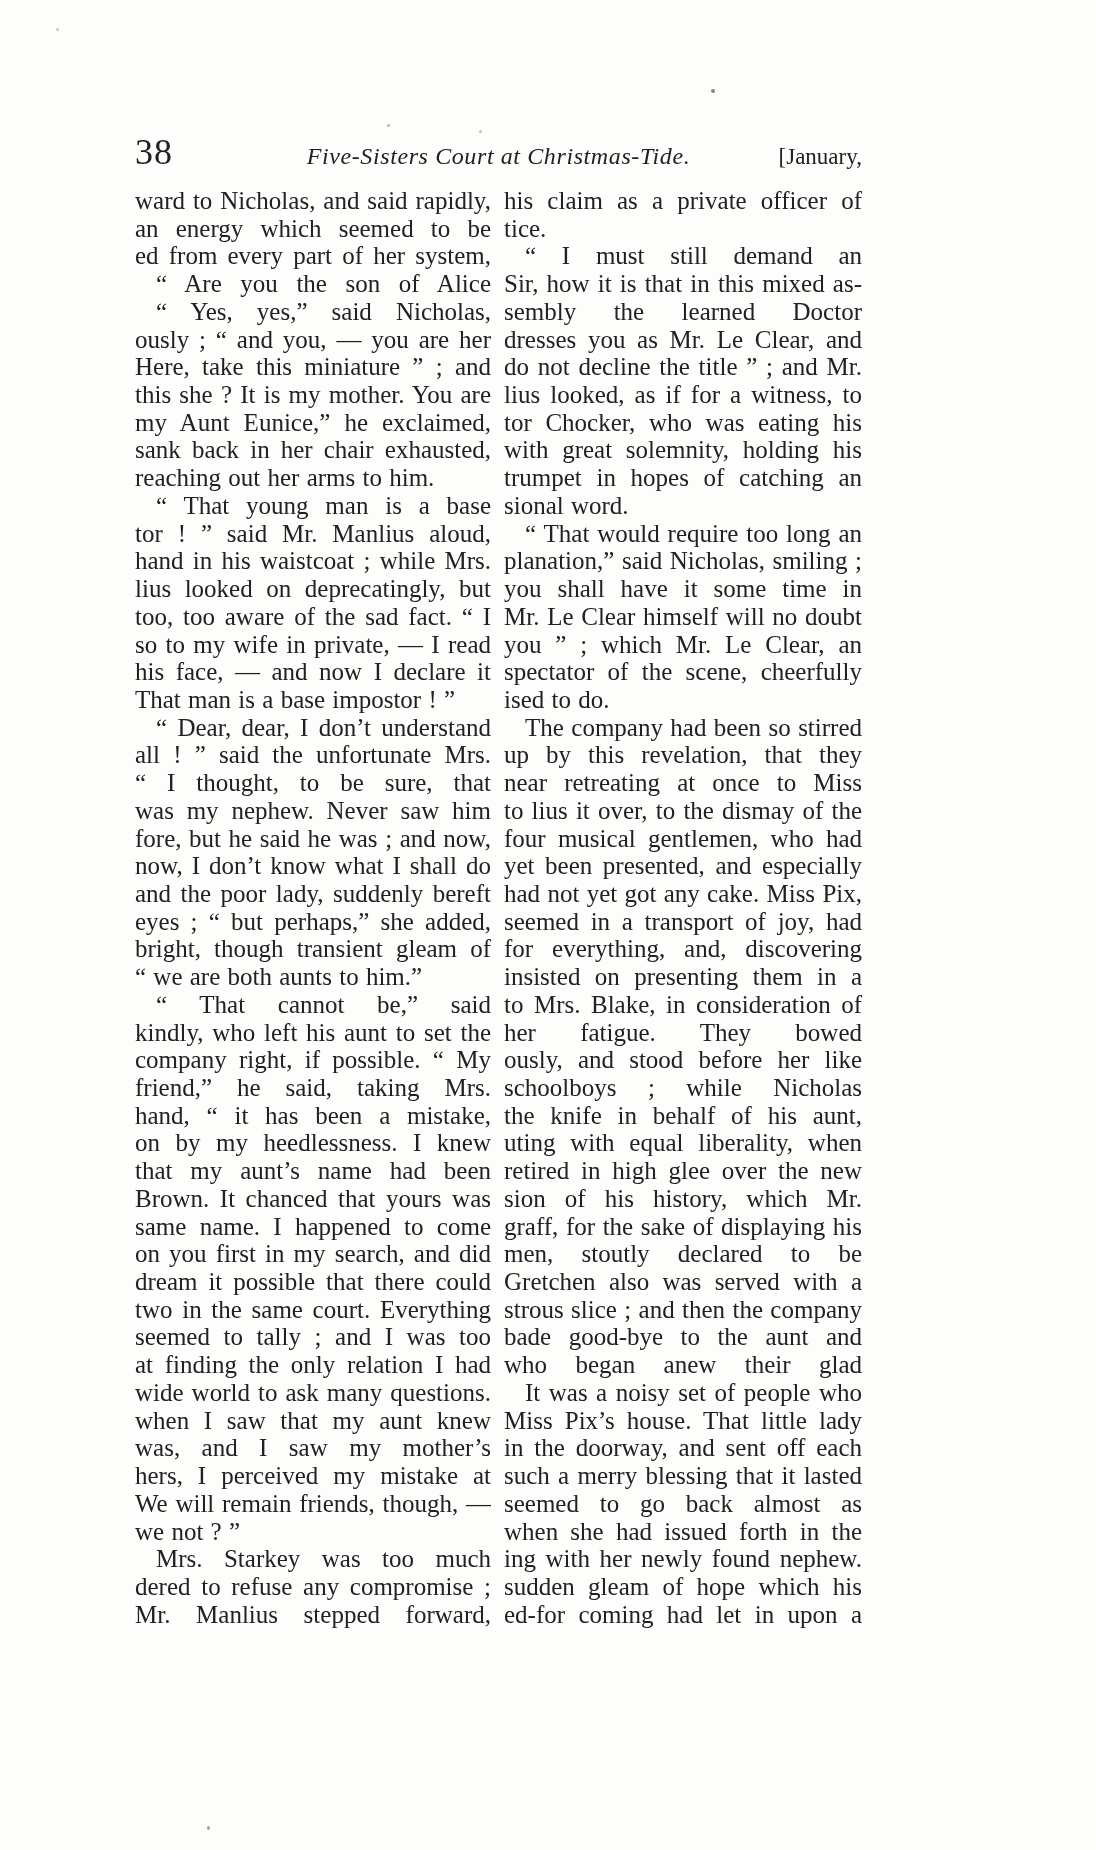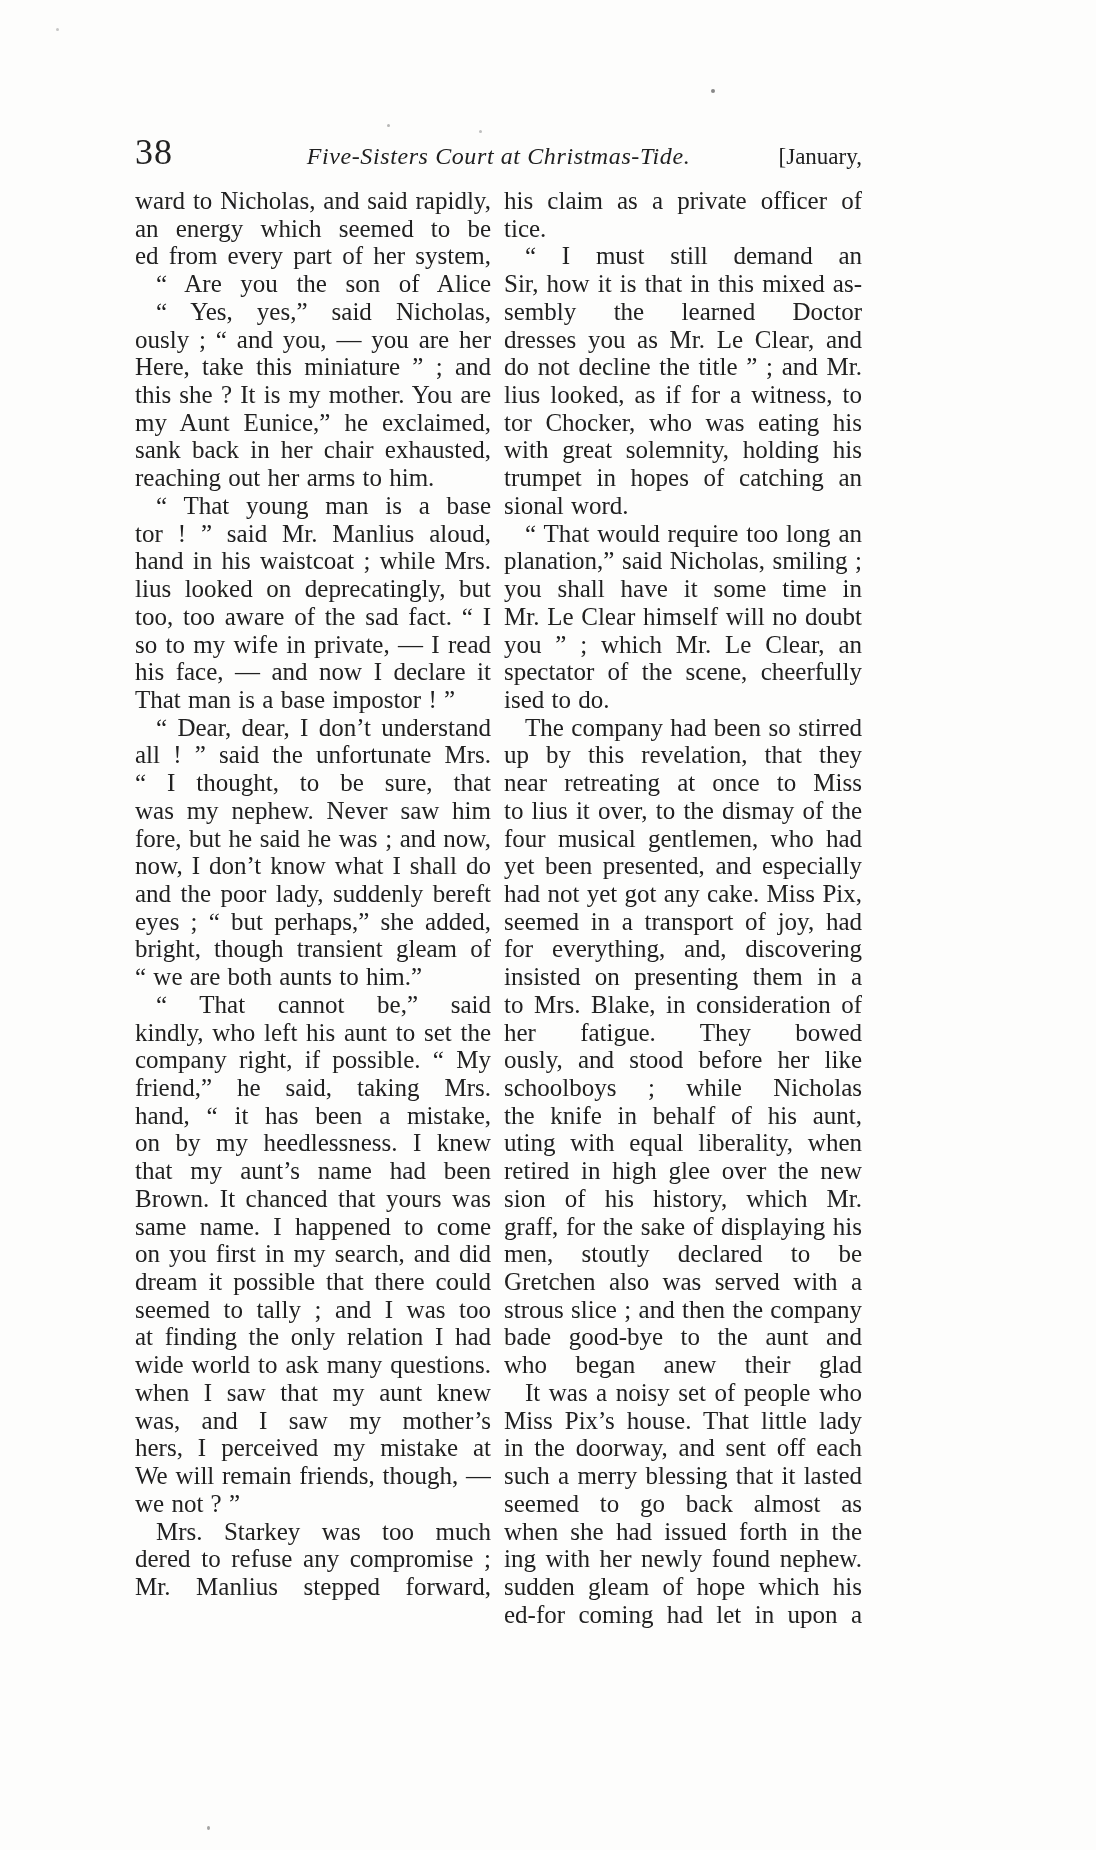--- a/index.html
+++ b/index.html
@@ -116,20 +116,21 @@
       <div class="line">kindly, who left his aunt to set the</div>
       <div class="line">company right, if possible.  “ My dear</div>
       <div class="line">friend,” he said, taking Mrs. Starkey’s</div>
       <div class="line">hand, “ it has been a mistake, brought</div>
       <div class="line">on by my heedlessness.  I knew only</div>
       <div class="line">that my aunt’s name had been Eunice</div>
       <div class="line">Brown.  It chanced that yours was the</div>
       <div class="line">same name.  I happened to come up-</div>
       <div class="line">on you first in my search, and did not</div>
       <div class="line">dream it possible that there could be</div>
+      <div class="line">two in the same court.  Everything</div>
       <div class="line">seemed to tally ;  and I was too pleased</div>
       <div class="line">at finding the only relation I had in the</div>
       <div class="line">wide world to ask many questions.  But</div>
       <div class="line">when I saw that my aunt knew who I</div>
       <div class="line">was, and I saw my mother’s features in</div>
       <div class="line">hers, I perceived my mistake at once.</div>
       <div class="line">We will remain friends, though, — shall</div>
       <div class="line para-end">we not ? ”</div>
       <div class="line indent">Mrs. Starkey was too much bewil-</div>
       <div class="line">dered to refuse any compromise ;  but</div>

